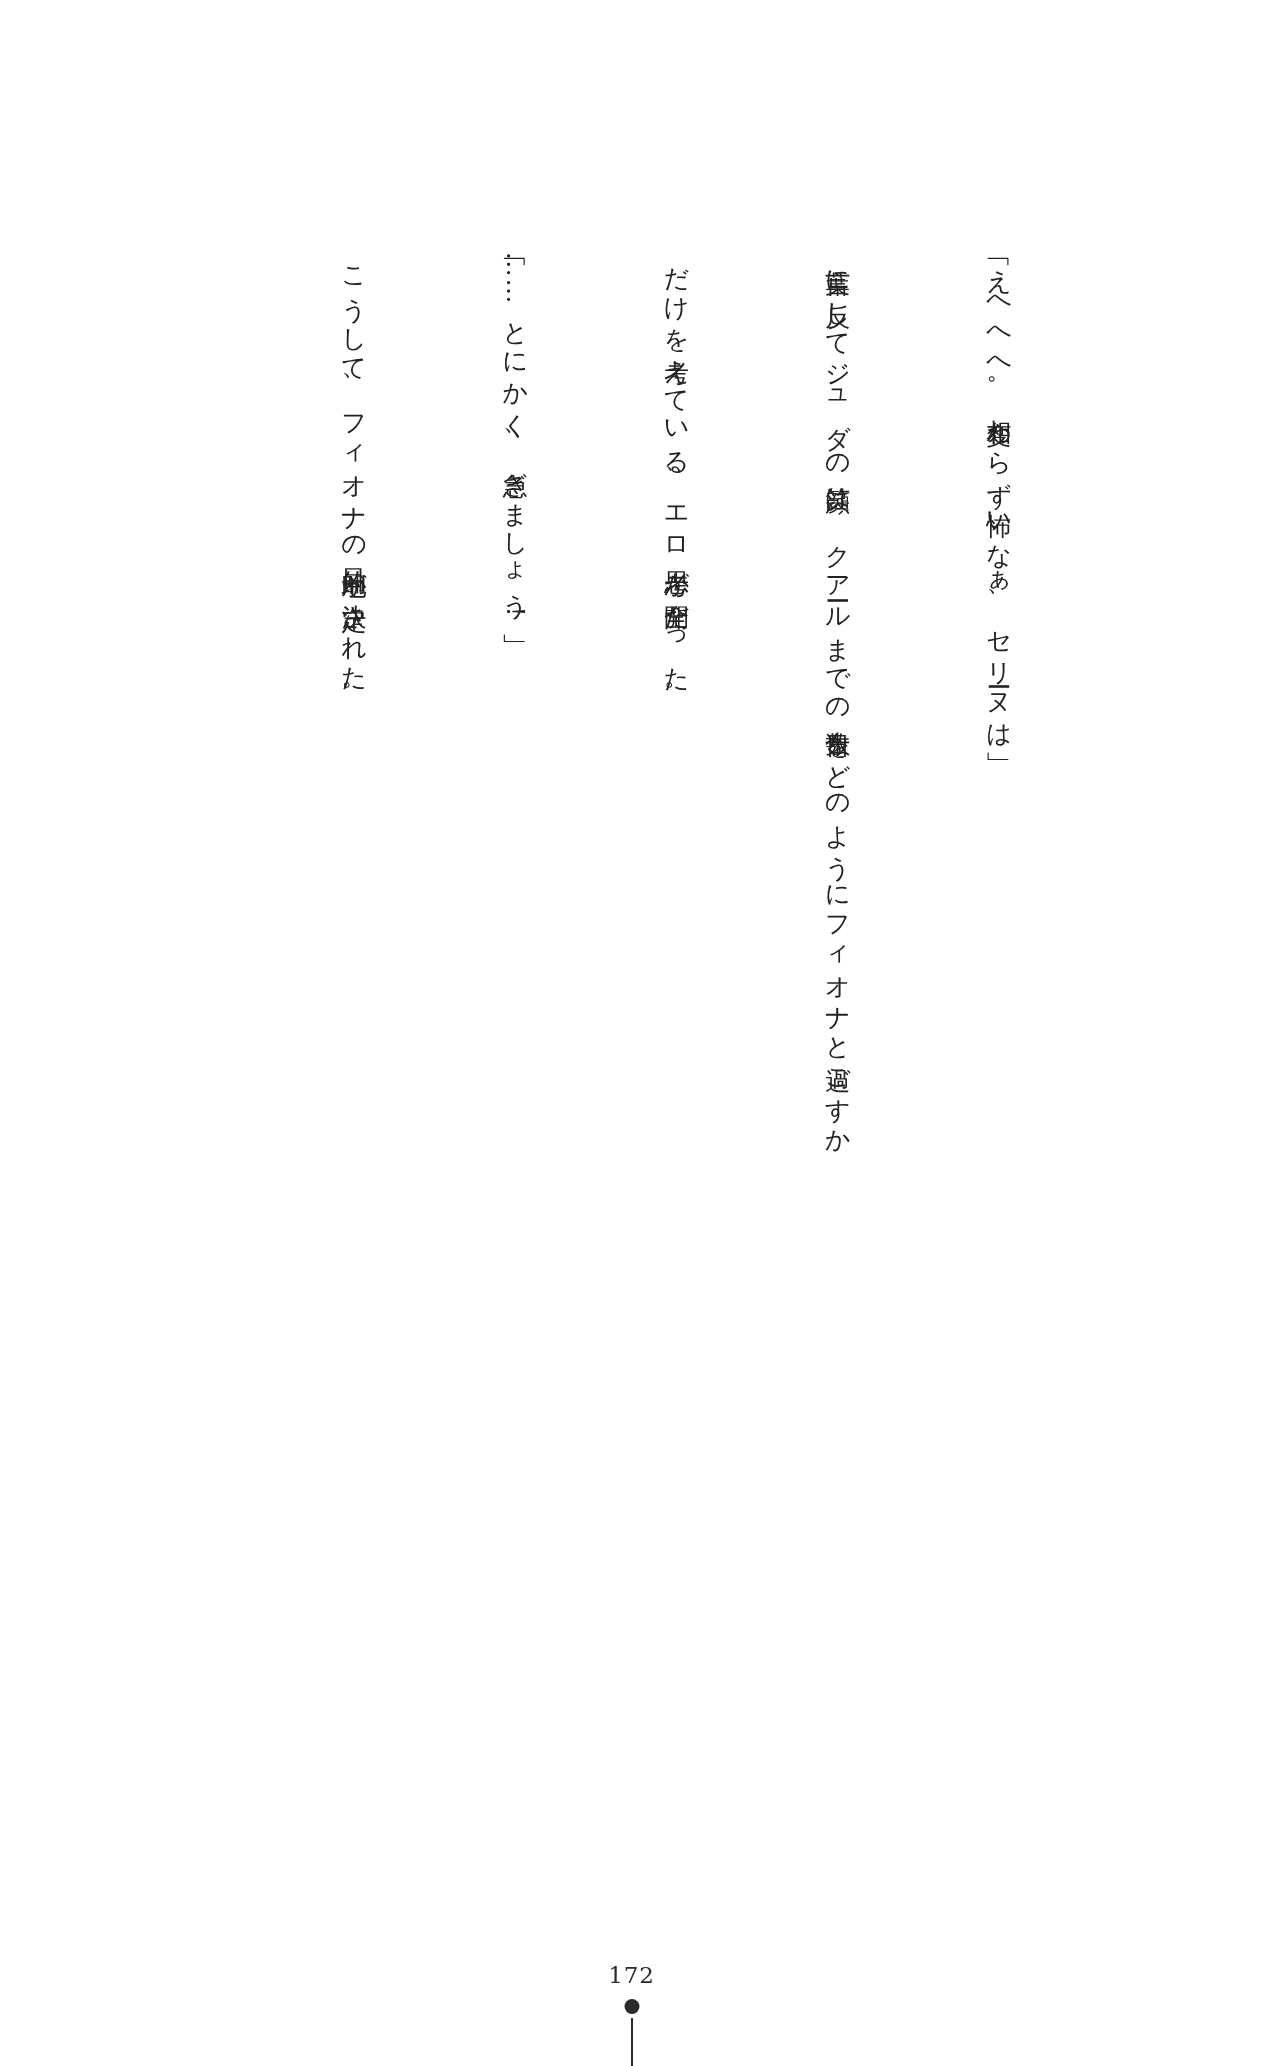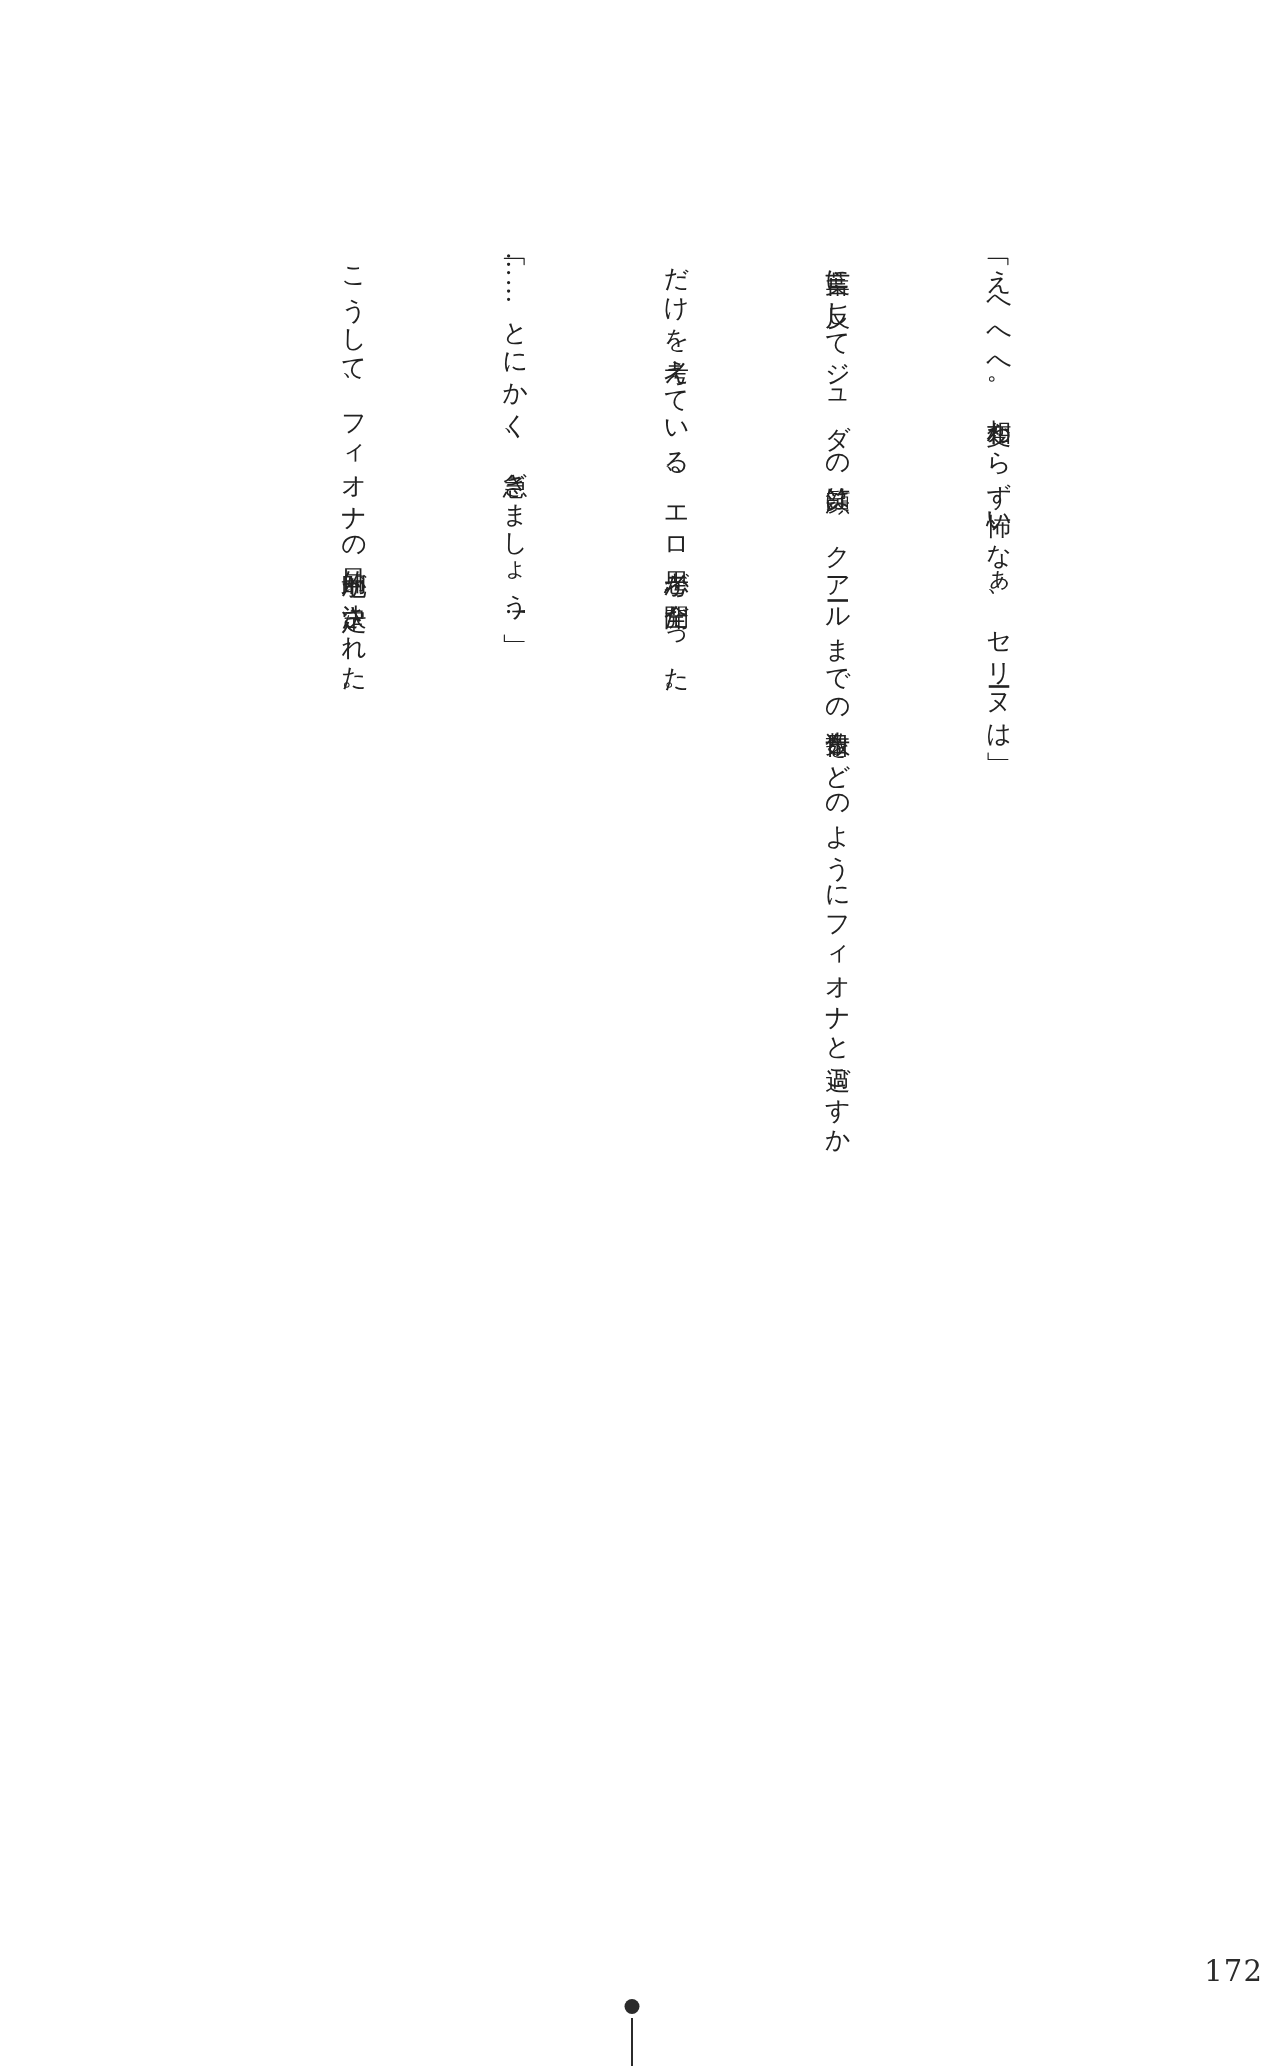--- a/index.html
+++ b/index.html
@@ -52,22 +52,22 @@
     left: 0;
     bottom: 0;
     width: 1263px;
     height: 140px;
   }
   .page-number {
     position: absolute;
     left: 0;
     right: 0;
     bottom: 78px;
-    text-align: right;
-    font-size: 29px;
+    text-align: center;
+    font-size: 23px;
     letter-spacing: 0.04em;
     color: #2b2b2b;
     font-family: "DejaVu Serif", "Liberation Serif", serif;
   }
   .footer-dot {
     position: absolute;
     left: 50%;
     bottom: 52px;
     transform: translateX(-50%);
     width: 15px;

